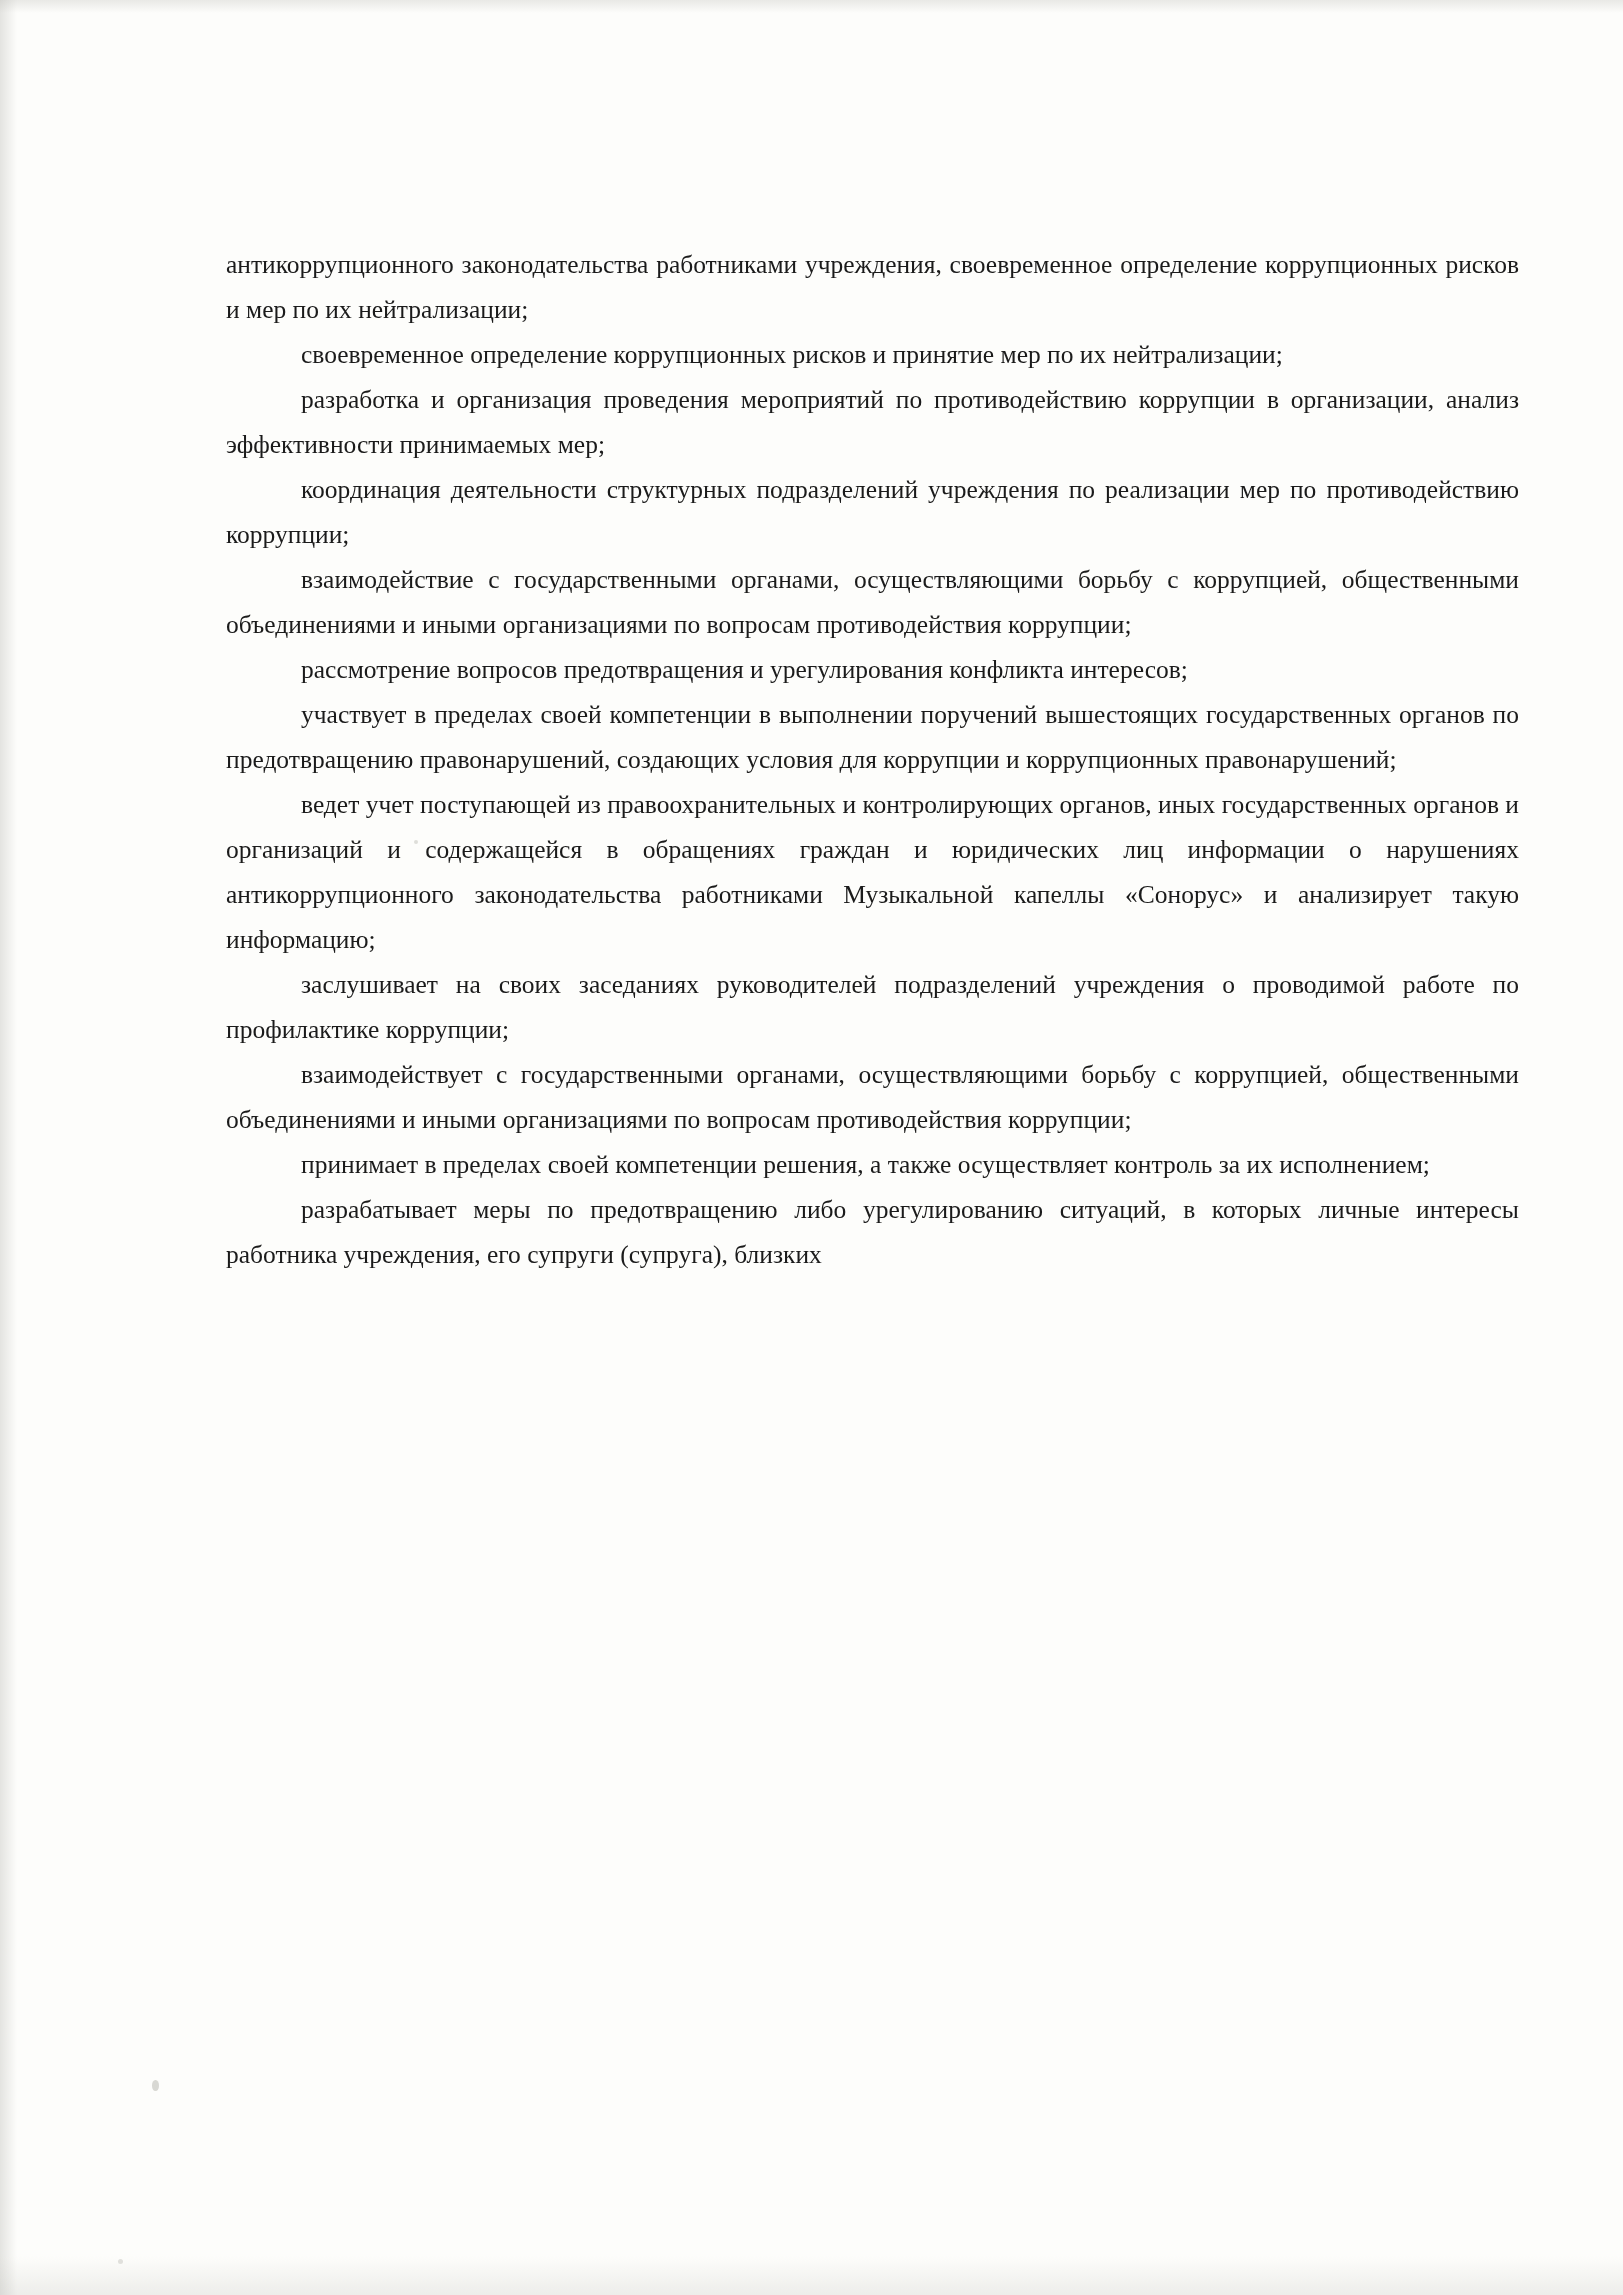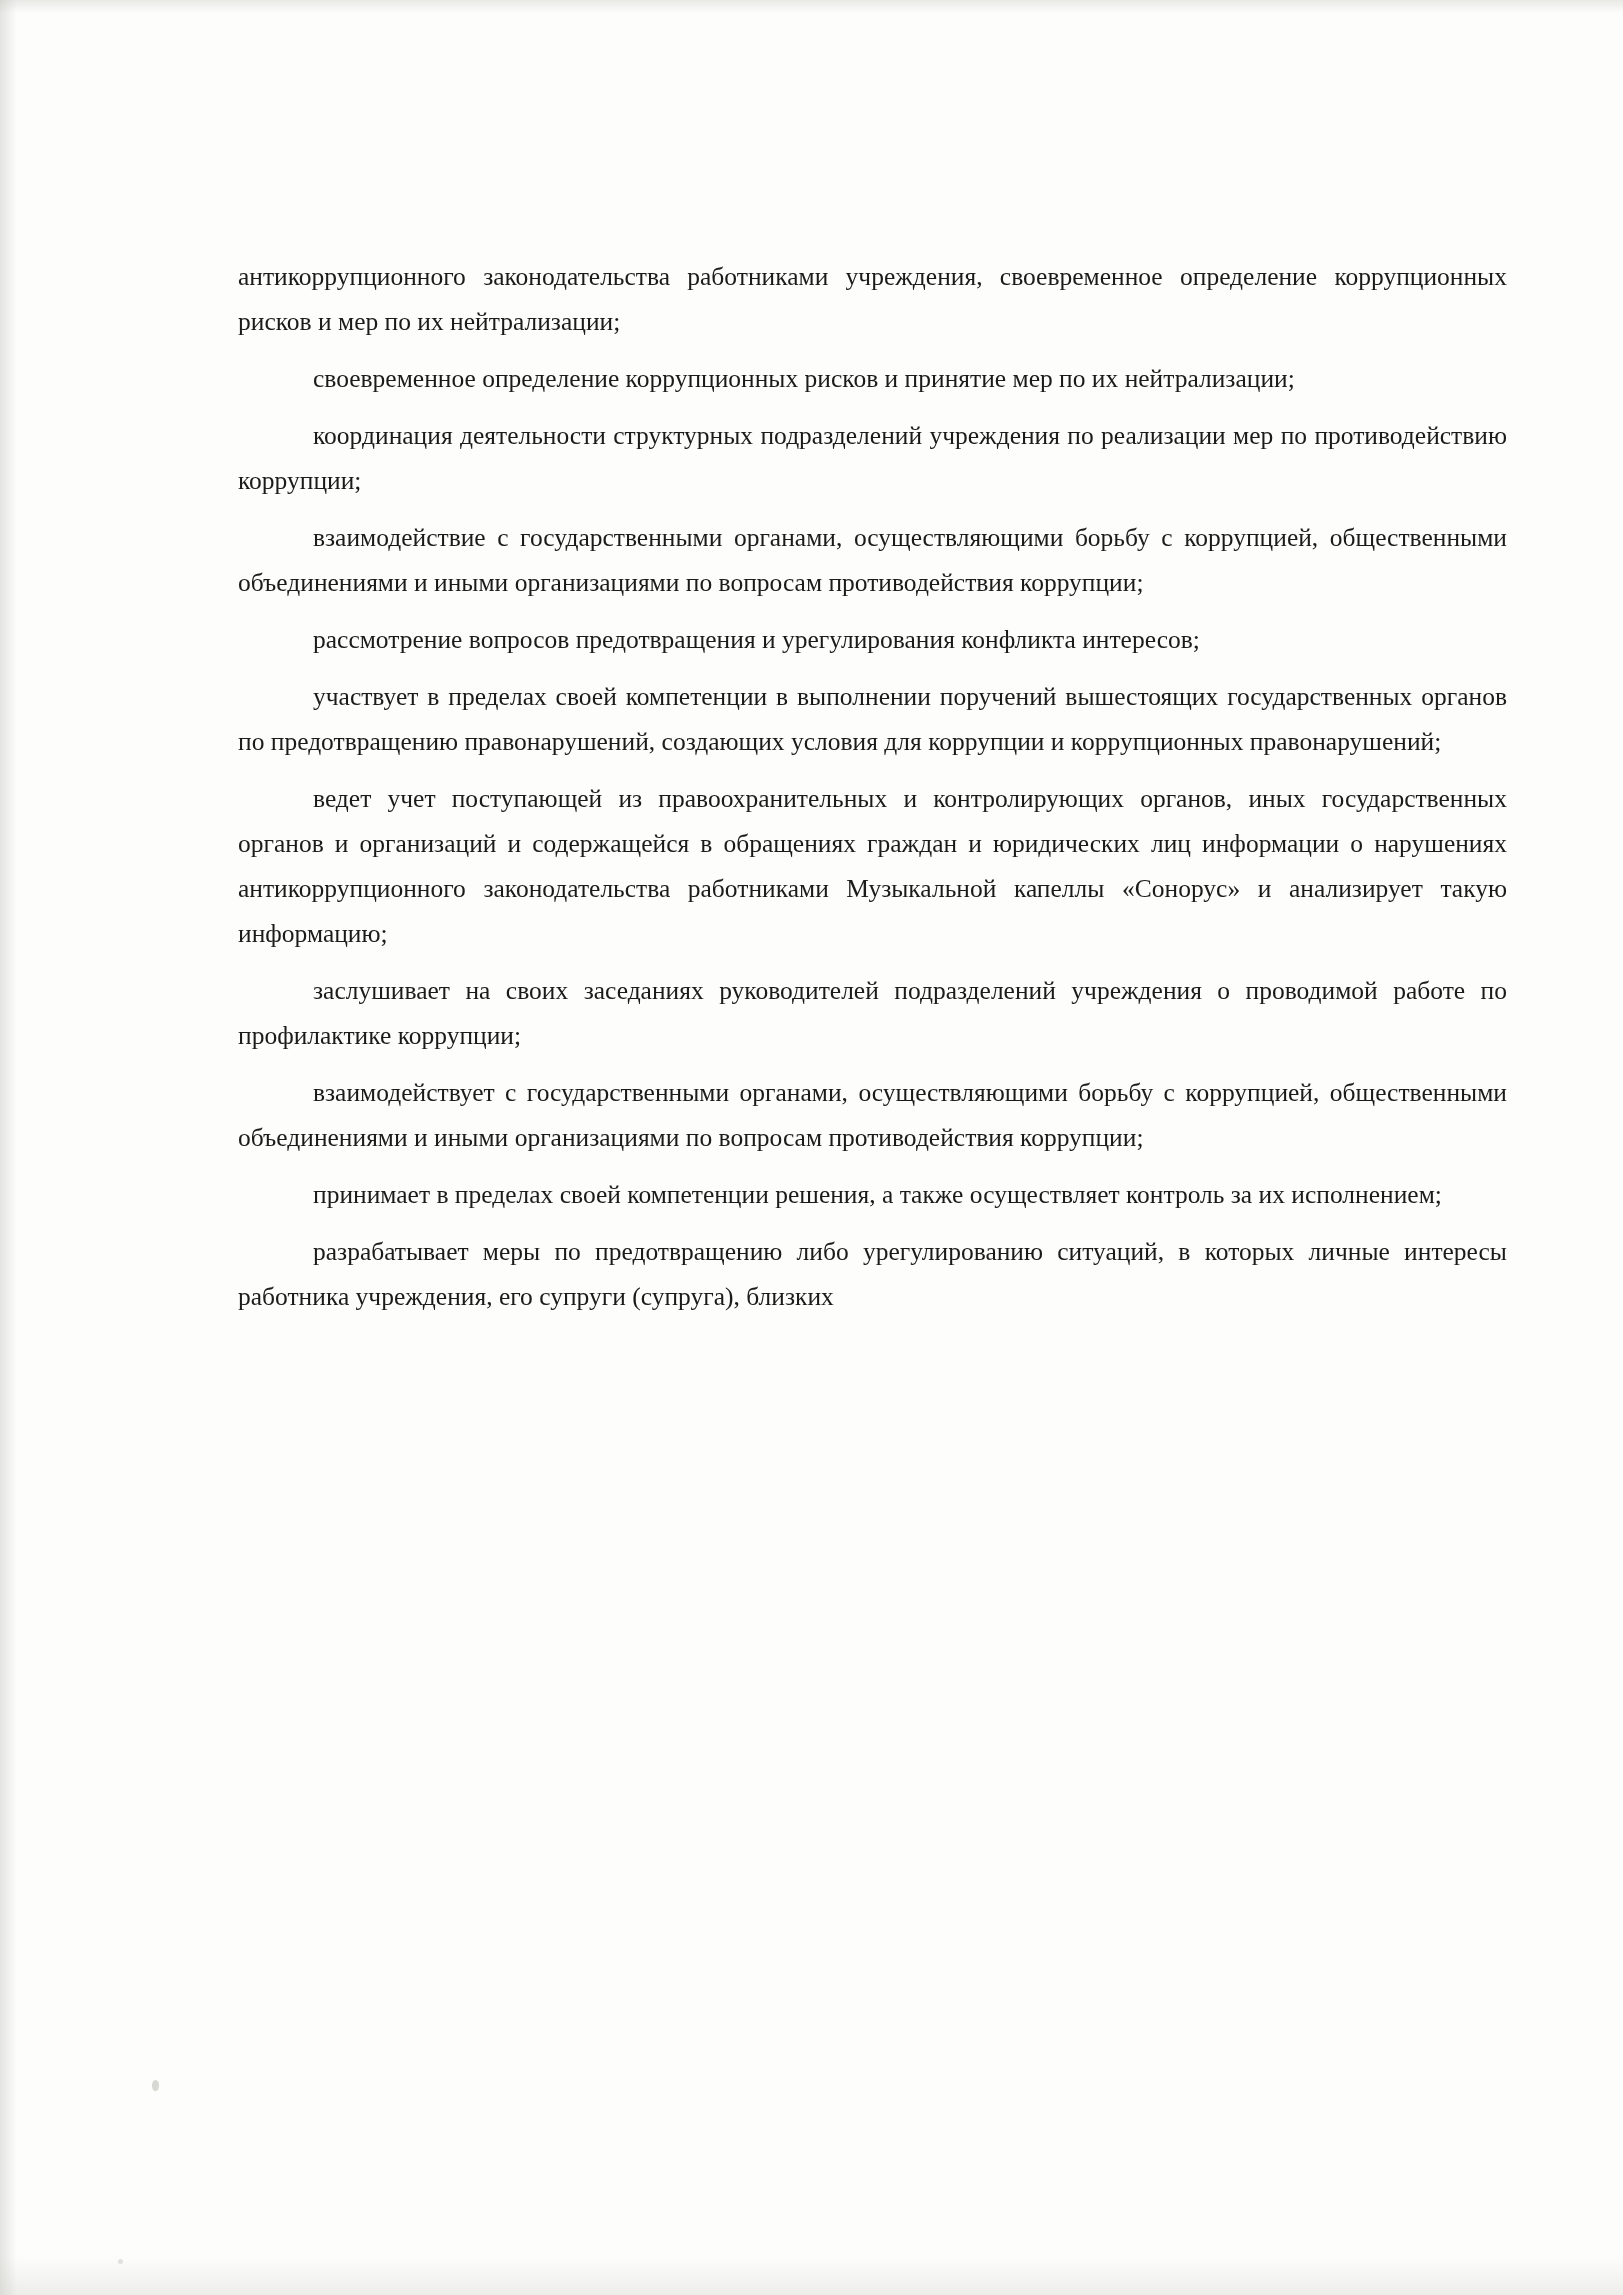--- a/index.html
+++ b/index.html
@@ -48,21 +48,21 @@
     top: 242px;
     width: 1293px;
     font-family: "Liberation Serif", "DejaVu Serif", serif;
     font-size: 25.5px;
     line-height: 45px;
     color: #1b1b1b;
     text-align: justify;
     text-justify: inter-word;
   }
   .text-body p {
-    margin: 12px;
+    margin: 0;
     text-indent: 75px;
     text-align: justify;
   }
   .text-body p.noindent {
     text-indent: 0;
   }
 </style>
 </head>
 <body>
 
@@ -72,20 +72,21 @@
   <div class="scan-edge-top"></div>
   <div class="scan-edge-bottom"></div>
 
   <div class="speck" style="left:152px; top:2080px; width:6.5px; height:10.5px; opacity:.55;"></div>
   <div class="speck" style="left:118px; top:2259px; width:5.2px; height:5.2px; opacity:.4;"></div>
   <div class="speck" style="left:414px; top:840px; width:3.9px; height:3.9px; opacity:.45;"></div>
 
   <div class="text-body">
     <p class="noindent">антикоррупционного законодательства работниками учреждения, своевременное определение коррупционных рисков и мер по их нейтрализации;</p>
     <p>своевременное определение коррупционных рисков и принятие мер по их нейтрализации;</p>
+    <p>разработка и организация проведения мероприятий по противодействию коррупции в организации, анализ эффективности принимаемых мер;</p>
     <p>координация деятельности структурных подразделений учреждения по реализации мер по противодействию коррупции;</p>
     <p>взаимодействие с государственными органами, осуществляющими борьбу с коррупцией, общественными объединениями и иными организациями по вопросам противодействия коррупции;</p>
     <p>рассмотрение вопросов предотвращения и урегулирования конфликта интересов;</p>
     <p>участвует в пределах своей компетенции в выполнении поручений вышестоящих государственных органов по предотвращению правонарушений, создающих условия для коррупции и коррупционных правонарушений;</p>
     <p>ведет учет поступающей из правоохранительных и контролирующих органов, иных государственных органов и организаций и содержащейся в обращениях граждан и юридических лиц информации о нарушениях антикоррупционного законодательства работниками Музыкальной капеллы «Сонорус» и анализирует такую информацию;</p>
     <p>заслушивает на своих заседаниях руководителей подразделений учреждения о проводимой работе по профилактике коррупции;</p>
     <p>взаимодействует с государственными органами, осуществляющими борьбу с коррупцией, общественными объединениями и иными организациями по вопросам противодействия коррупции;</p>
     <p>принимает в пределах своей компетенции решения, а также осуществляет контроль за их исполнением;</p>
     <p>разрабатывает меры по предотвращению либо урегулированию ситуаций, в которых личные интересы работника учреждения, его супруги (супруга), близких</p>
   </div>

